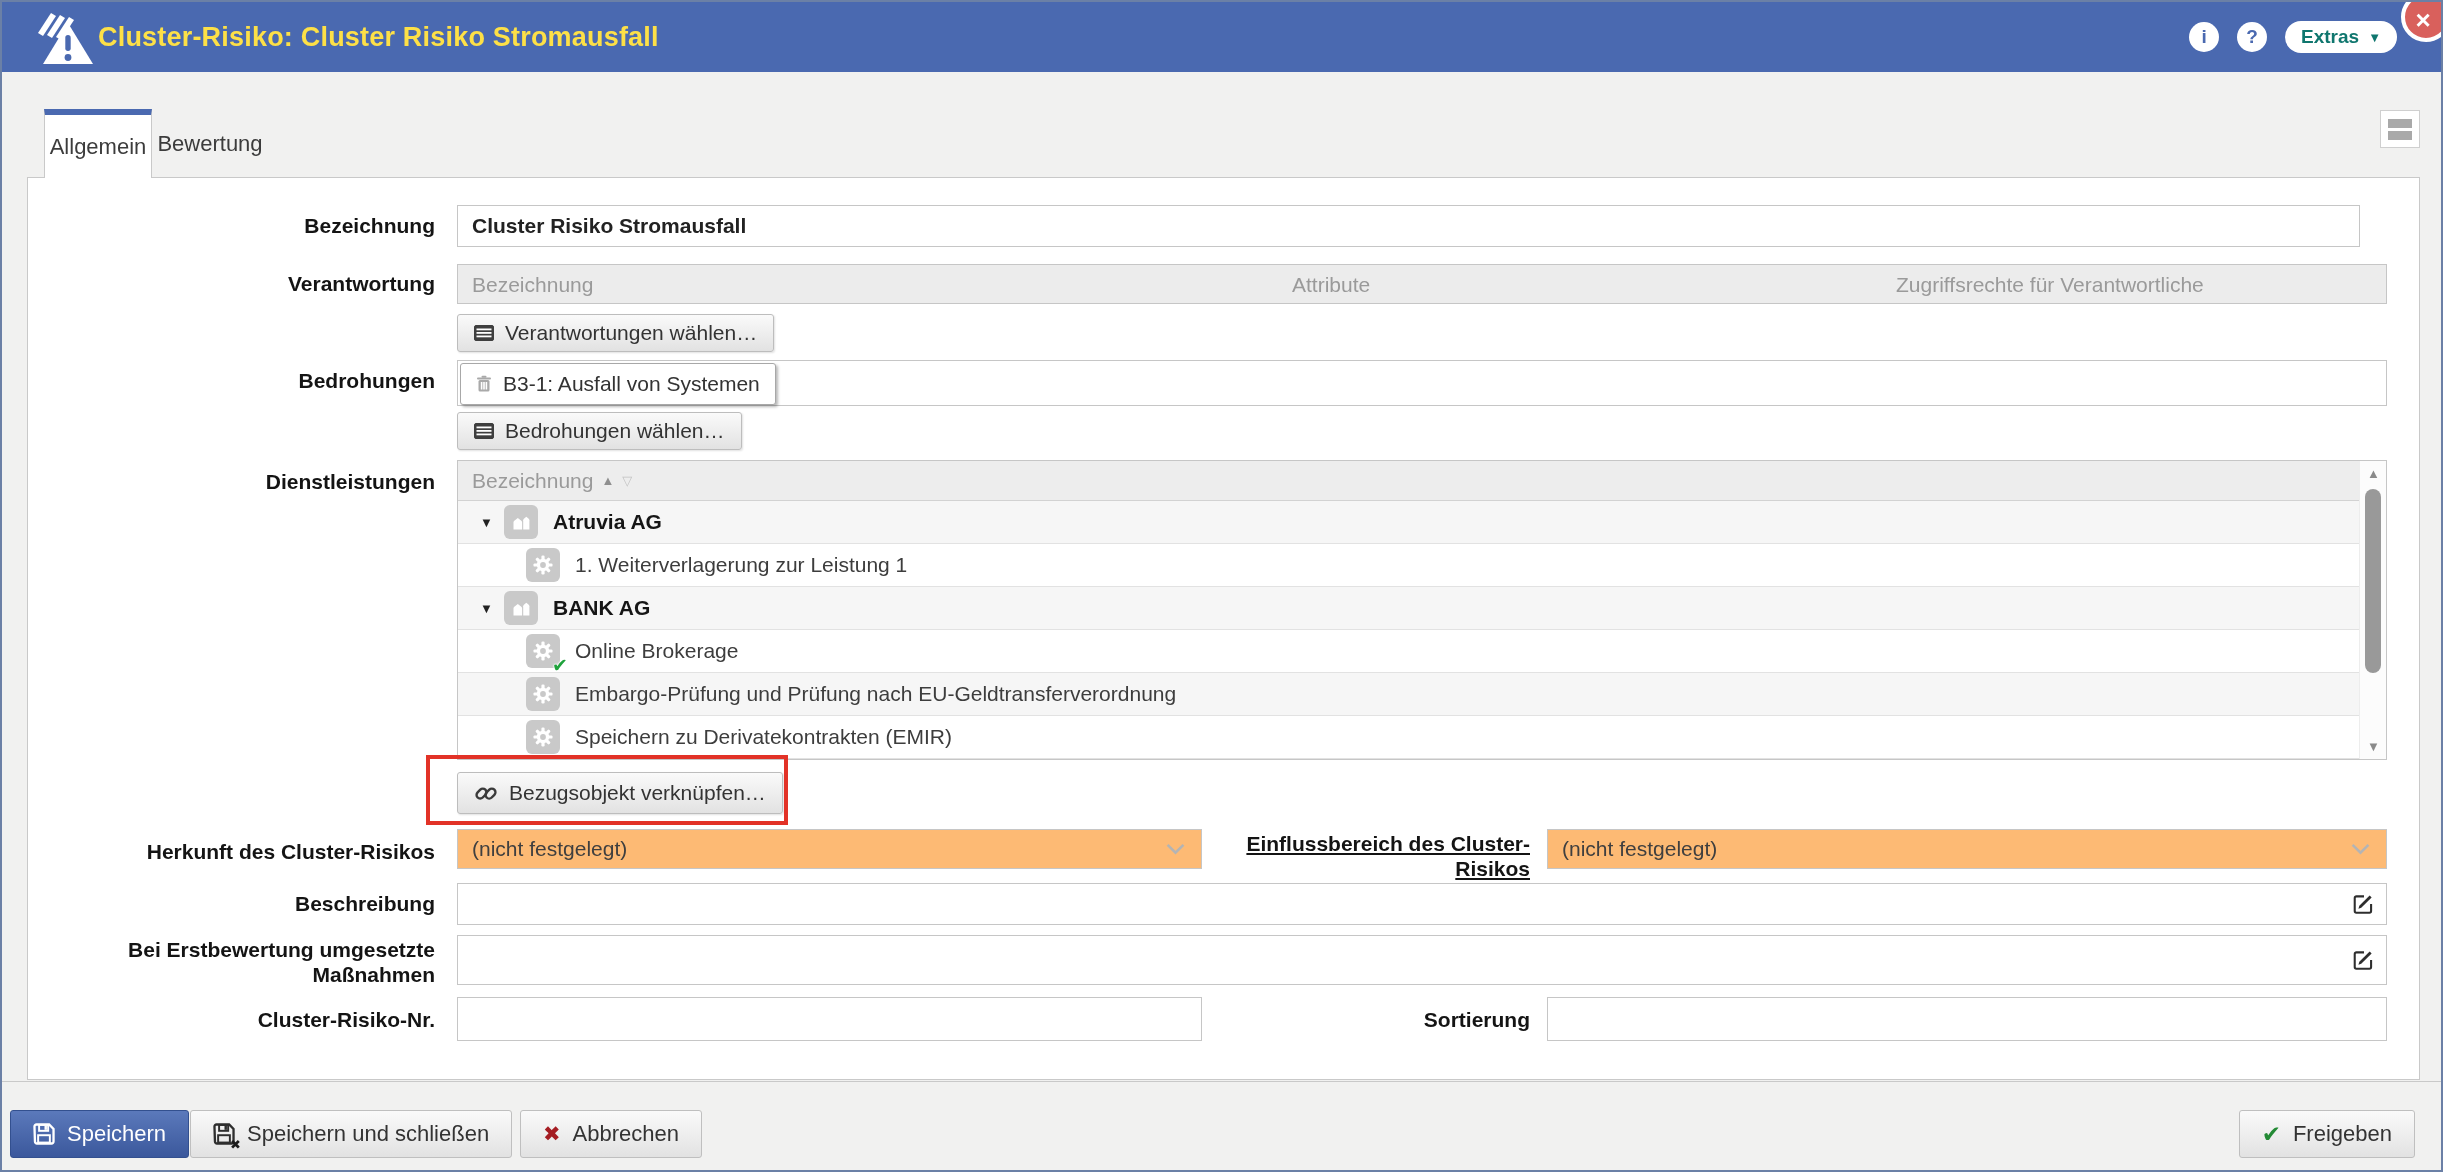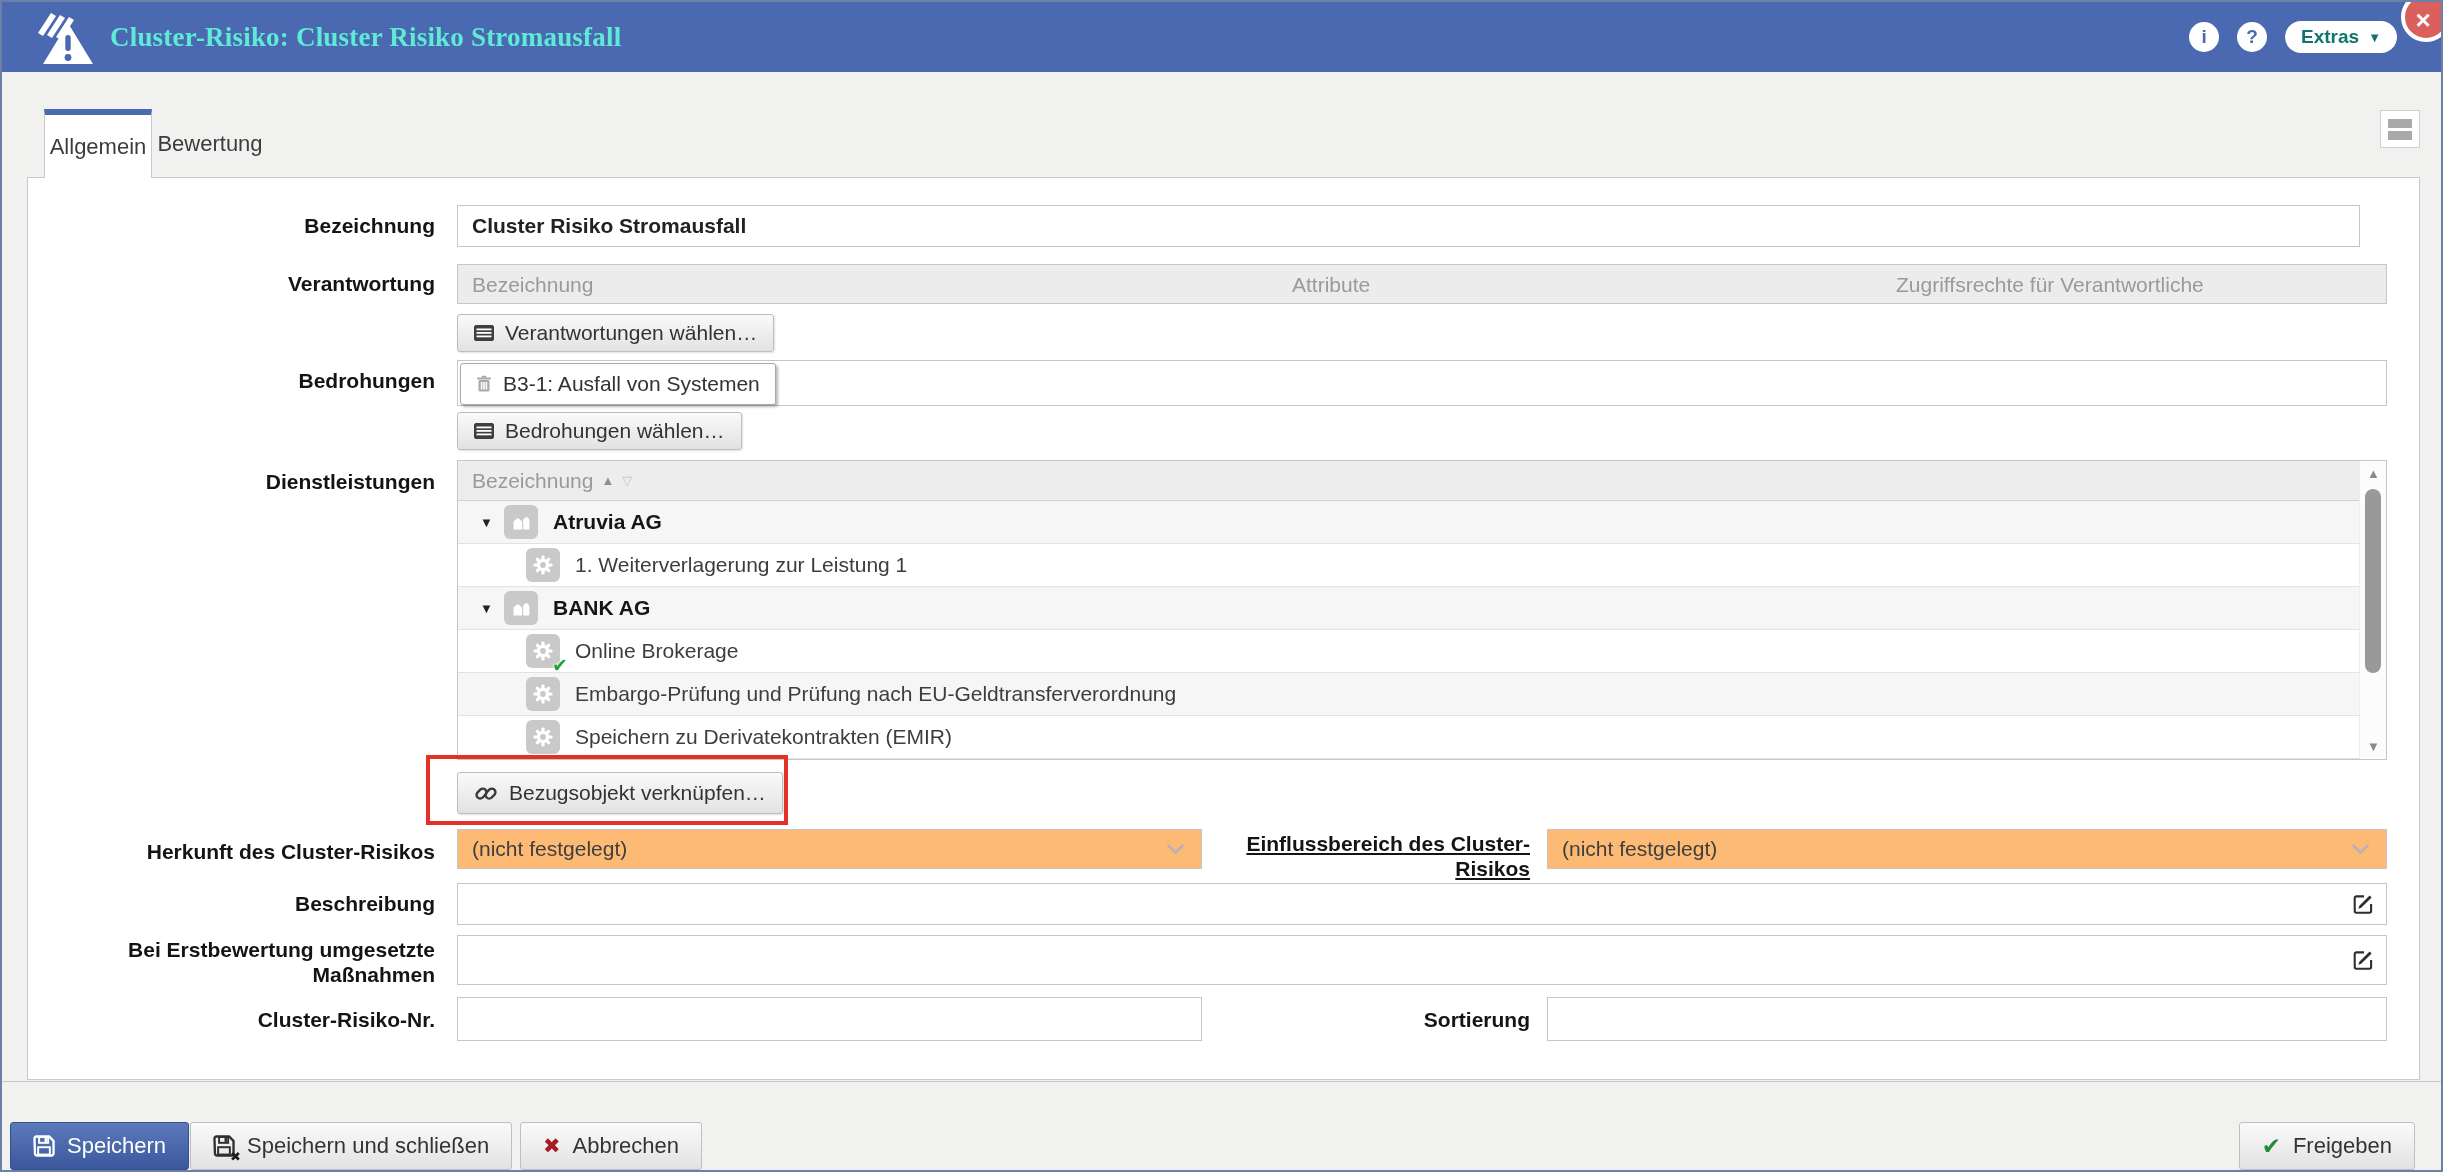--- a/index.html
+++ b/index.html
@@ -11,21 +11,21 @@
   .window {
     position:absolute; inset:0; box-sizing:border-box;
     background:#f1f1f0; border:2px solid #6b80a6; overflow:hidden;
   }
   
   .titlebar {
     position:absolute; top:0; left:0; right:0; height:70px;
     background:#4a69b0; display:flex; align-items:center;
   }
   .logo { margin-left:28px; width:64px; height:56px; }
-  .title { color:#5eead4; font-size:27px; font-weight:700; margin-left:16px; letter-spacing:.2px;font-family:Liberation Serif, serif; }
+  .title { color:#fde047; font-size:27px; font-weight:700; margin-left:4px; letter-spacing:.2px; }
   .tb-actions { position:absolute; right:44px; top:0; height:70px; display:flex; align-items:center; gap:18px; }
   .circle-btn {
     width:30px; height:30px; border-radius:50%; background:#fff; color:#4a69b0;
     font-weight:700; font-size:19px; display:flex; align-items:center; justify-content:center; cursor:pointer;
   }
   .extras-btn {
     height:32px; border-radius:17px; background:#fff; color:#0f766e; font-weight:700;
     font-size:19px; padding:0 16px; display:flex; align-items:center; gap:9px; cursor:pointer;
   }
   .extras-caret { font-size:13px; }
@@ -139,21 +139,21 @@
   .rtf {
     position:absolute; box-sizing:border-box; background:#fff; border:1px solid #c6c6c6; z-index:4;
   }
   .rtf .edit-ic { position:absolute; right:10px; top:50%; transform:translateY(-50%); width:24px; height:24px; color:#2e2e2e; cursor:pointer; }
   
   .footer {
     position:absolute; left:0; right:0; bottom:0; height:88px;
     background:#f1f1f0; border-top:1px solid #c9c9c9; z-index:5;
   }
   .fbtn {
-    position:absolute; bottom:0; height:48px; box-sizing:border-box; display:inline-flex; align-items:center;
+    position:absolute; bottom:12px; height:48px; box-sizing:border-box; display:inline-flex; align-items:center;
     gap:12px; font-size:22px; border-radius:3px; cursor:pointer; padding:0 22px;
   }
   .fbtn.gray { background:linear-gradient(#fafafa,#e2e2e2); border:1px solid #bfbfbf; color:#333; }
   .fbtn.blue { background:linear-gradient(#5b79bb,#3b589c); border:1px solid #33508f; color:#fff; }
   .fbtn .ic { width:22px; height:22px; position:relative; }
   .fbtn .ic svg { width:22px; height:22px; display:block; }
   .mini-x { position:absolute; right:-6px; bottom:-7px; font-size:13px; font-weight:700; color:#1c1c1c; }
   .x-red { color:#a51d23; font-size:21px; font-weight:700; }
   .check-green { color:#238a35; font-size:23px; font-weight:700; }
 </style>

